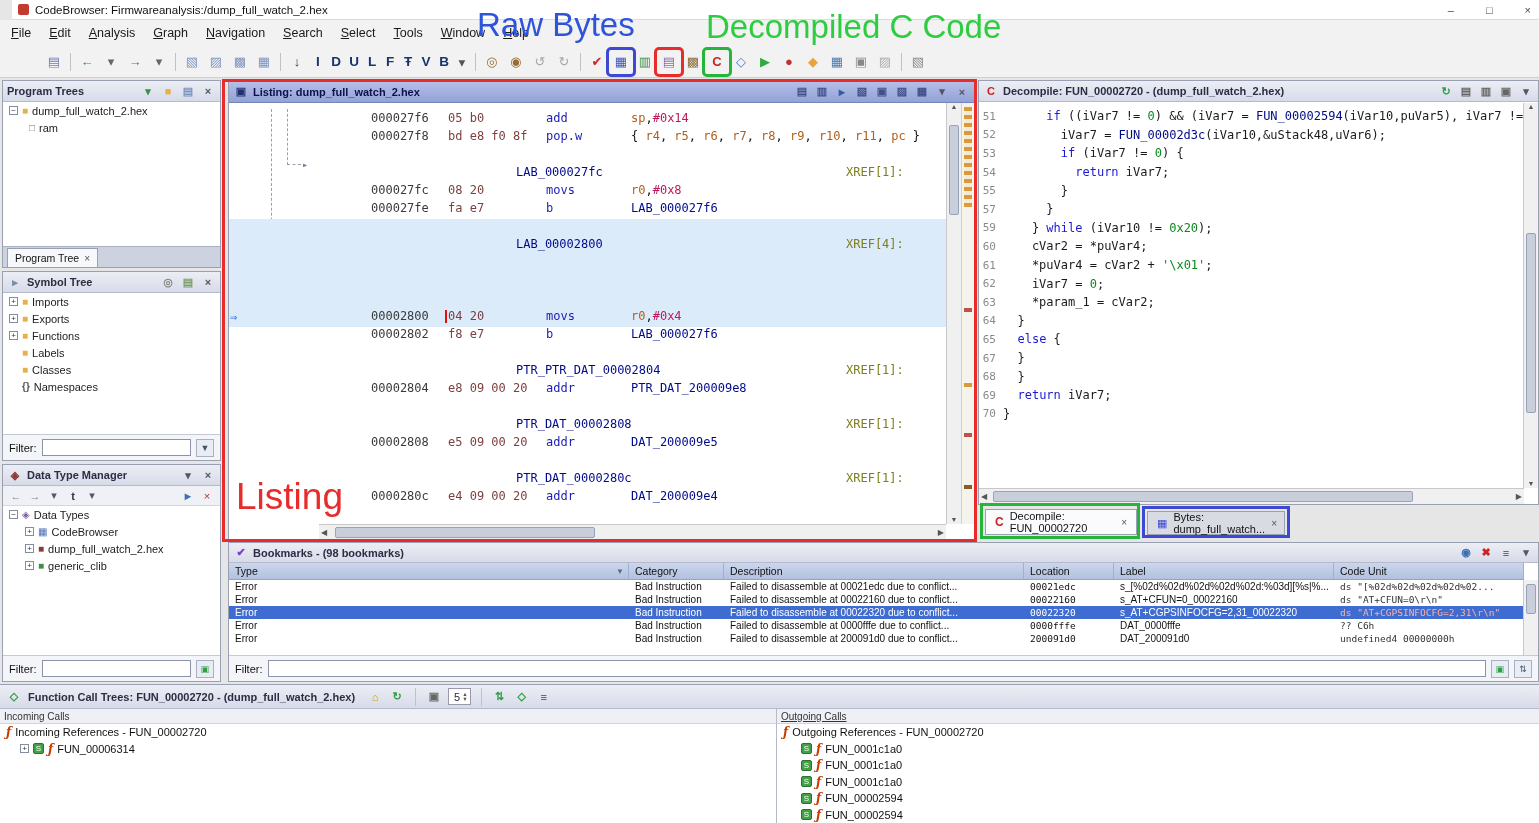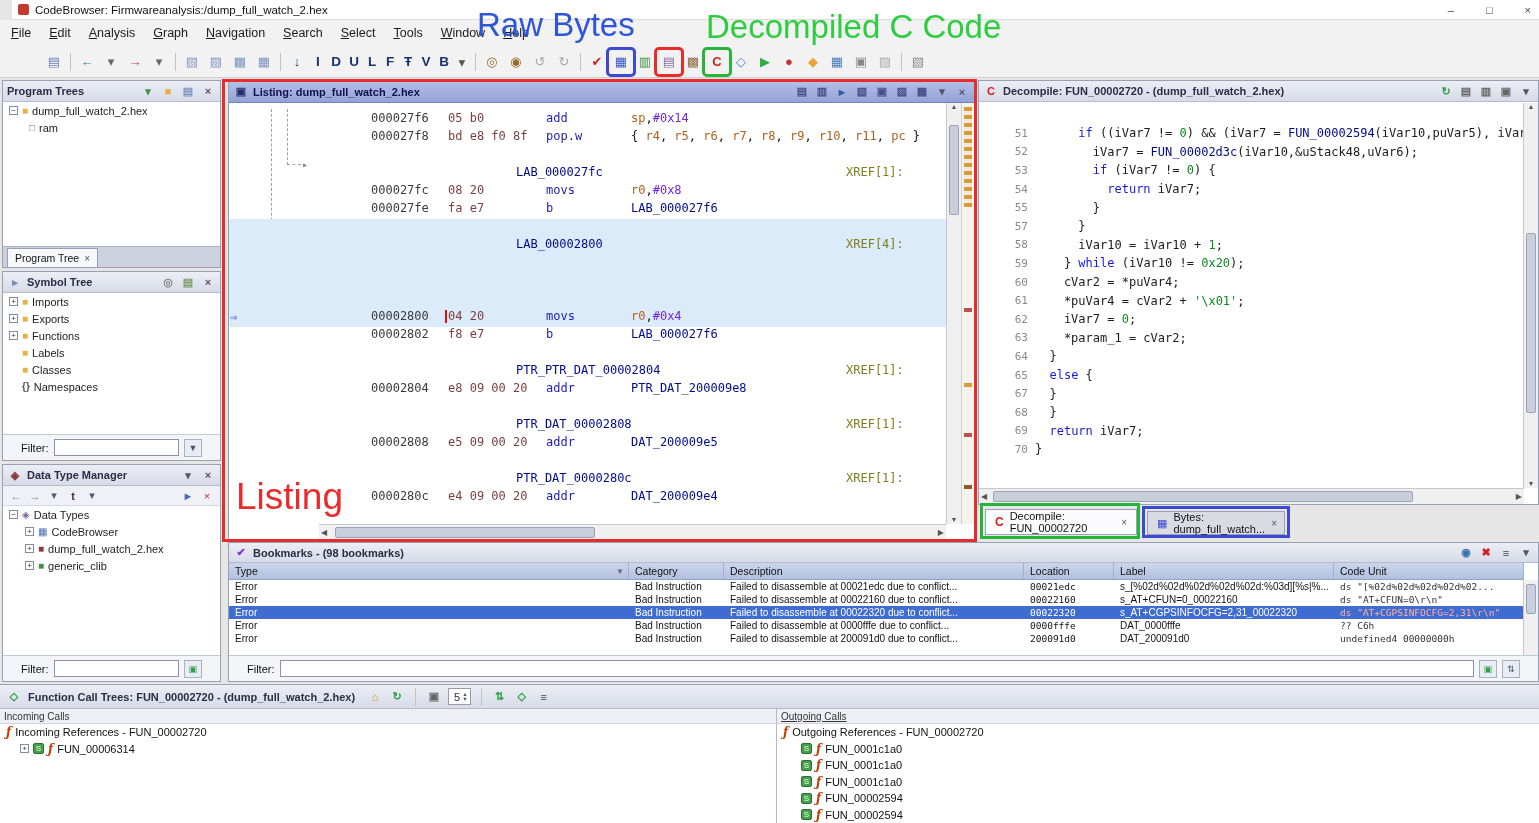--- a/index.html
+++ b/index.html
@@ -26,46 +26,46 @@
 .hicon{width:16px;height:16px;display:flex;align-items:center;justify-content:center;font-size:11px;color:#556;flex:none;}
 .listing>.phead{background:linear-gradient(#b6c0e8,#93a2d6);border-bottom:1px solid #7584ba;color:#10104f;height:22px;}
 
 .trow{height:17px;display:flex;align-items:center;gap:4px;padding-left:6px;font-size:11px;color:#222;white-space:nowrap;}
 .expander{width:9px;height:9px;border:1px solid #848ca0;background:#fff;font-size:8px;line-height:7px;text-align:center;color:#333;flex:none;}
 .noexp{width:9px;flex:none;}
 .fold{color:#e8b04a;font-size:10px;}
 .sicon{font-size:10px;}
 .tabstrip{position:absolute;left:0;right:0;bottom:0;height:21px;background:#cdd2e0;border-top:1px solid #aab0c2;display:flex;align-items:flex-end;padding-left:4px;}
 .ltab{height:19px;background:#f7f8fb;border:1px solid #9aa0b4;border-bottom:none;display:flex;align-items:center;gap:5px;padding:0 7px;font-size:10.5px;}
-.filterrow{position:absolute;left:0;right:0;bottom:0;height:26px;display:flex;align-items:center;gap:5px;padding:0 18px;font-size:11px;background:#f4f5f8;border-top:1px solid #c4c9d6;}
+.filterrow{position:absolute;left:0;right:0;bottom:0;height:26px;display:flex;align-items:center;gap:5px;padding:0 6px;font-size:11px;background:#f4f5f8;border-top:1px solid #c4c9d6;}
 .filterrow input{flex:1;height:17px;border:1px solid #8a93a8;background:#fff;font-size:11px;padding:0 3px;min-width:20px;}
 .fbtn{width:18px;height:18px;border:1px solid #a8b0c2;background:#e8ecf4;display:flex;align-items:center;justify-content:center;font-size:9px;color:#456;flex:none;}
 
 .listing-content{position:absolute;left:0;top:22px;right:28px;bottom:16px;overflow:hidden;background:#fff;font-family:"DejaVu Sans Mono",monospace;font-size:12px;padding-top:8px;}
 .lline{height:18px;position:relative;}
 .lline.hl{background:#dcebfa;}
 .la{position:absolute;left:142px;color:#3a3a3a;}
 .lb{position:absolute;left:219px;color:#7c3f3f;}
 .lb.cur::before{content:'';position:absolute;left:-3px;top:1px;width:2px;height:13px;background:#e01010;}
 .lm{position:absolute;left:317px;color:#1c1cb4;}
 .lo{position:absolute;left:402px;color:#111;}
-.t-c{color:#6d28d9;}.t-l{color:#000a8c;}.t-r{color:#b05e1a;}
+.t-c{color:#be185d;}.t-l{color:#000a8c;}.t-r{color:#b05e1a;}
 .ll{position:absolute;left:287px;color:#000a8c;}
 .lx{position:absolute;left:617px;color:#7e7e1e;}
 .curarrow{position:absolute;left:1px;top:1px;color:#2a6fe0;font-size:12px;}
 .flowline{position:absolute;border-left:1px dashed #99a0b0;border-bottom:1px dashed #99a0b0;}
 .flowarr{position:absolute;color:#7780a0;font-size:10px;}
 .vscroll{position:absolute;width:15px;background:#f0f0f0;border-left:1px solid #c8c8c8;display:flex;flex-direction:column;align-items:center;font-size:7px;color:#555;}
 .vthumb{position:absolute;left:2px;width:10px;background:#c9cedb;border:1px solid #9aa2b8;border-radius:2px;}
 .ribbon{position:absolute;width:13px;background:#f4f3ec;border-left:1px solid #d0d0d0;}
 .rmark{position:absolute;left:2px;width:8px;height:4px;}
 .hscroll{position:absolute;height:16px;background:#f0f0f0;border-top:1px solid #c8c8c8;display:flex;align-items:center;justify-content:space-between;font-size:8px;color:#555;padding:0 2px;}
 .hthumb{position:absolute;top:2px;height:11px;background:#c9cedb;border:1px solid #9aa2b8;border-radius:2px;}
 
-.decompile-content{position:absolute;left:0;top:22px;right:14px;bottom:16px;overflow:hidden;background:#fff;font-family:"DejaVu Sans Mono",monospace;font-size:12px;padding-top:21px;margin-left:32px;}
+.decompile-content{position:absolute;left:0;top:22px;right:14px;bottom:16px;overflow:hidden;background:#fff;font-family:"DejaVu Sans Mono",monospace;font-size:12px;padding-top:4px;}
 .dline{height:18.6px;display:flex;align-items:center;}
 .dno{width:24px;text-align:right;padding-right:7px;color:#8a8a8a;font-size:11px;flex:none;}
 .dtx{white-space:pre;color:#1a1a1a;}
 .kw{color:#1a1ad2;}.fn{color:#000a85;}.num{color:#0a8a1e;}.mark{background:#ffef3c;}
 
 .dtab{position:absolute;height:26px;display:flex;align-items:center;gap:6px;padding:0 9px;font-size:11px;border:1px solid #9aa0b5;background:#fbfbfd;}
 .dtab.inactive{background:#d9dbe3;height:24px;}
 .tabclose{font-size:10px;color:#555;}
 
 .colhdr{position:absolute;left:0;top:20px;right:14px;height:17px;background:linear-gradient(#ccd6ec,#b2c1e0);display:flex;font-size:10.5px;color:#111;border-bottom:1px solid #93a3c6;}
@@ -437,24 +437,20 @@
         </div>
         <div class="dline">
           <span class="dno">55</span>
           <span class="dtx">        }</span>
         </div>
         <div class="dline">
           <span class="dno">57</span>
           <span class="dtx">      }</span>
         </div>
         <div class="dline">
-          <span class="dno">58</span>
-          <span class="dtx">      iVar10 = iVar10 + <span class="num">1</span>;</span>
-        </div>
-        <div class="dline">
           <span class="dno">59</span>
           <span class="dtx">    } <span class="kw">while</span> (iVar10 != <span class="num">0x20</span>);</span>
         </div>
         <div class="dline">
           <span class="dno">60</span>
           <span class="dtx">    cVar2 = *puVar4;</span>
         </div>
         <div class="dline">
           <span class="dno">61</span>
           <span class="dtx">    *puVar4 = cVar2 + <span class="num">'\x01'</span>;</span>

